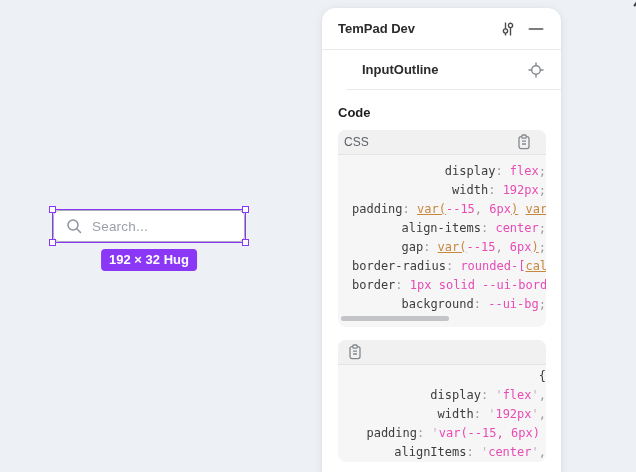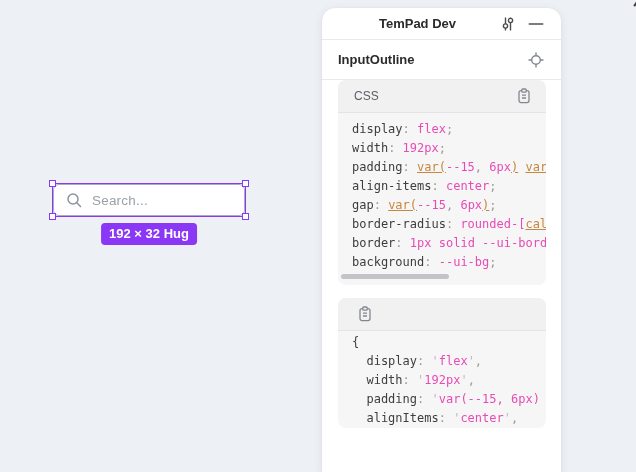--- a/index.html
+++ b/index.html
@@ -1,54 +1,54 @@
 <!DOCTYPE html>
 <html><head>
 <meta charset="utf-8">
 <style>
   * { margin:0; padding:0; box-sizing:border-box; }
   html,body { width:636px; height:472px; overflow:hidden; }
   body { font-family:"Liberation Sans", sans-serif; background:#edf0f4; }
   .stage { position:relative; width:636px; height:472px; background:#edf0f4; overflow:hidden; }
 
   
-  .selection { position:absolute; left:53px; top:184px; width:192px; height:32px;border-radius:13px; }
+  .selection { position:absolute; left:53px; top:210px; width:192px; height:32px;border-radius:13px; }
   .sel-outline { position:absolute; inset:-1px; border:1.5px solid #8a38f5; pointer-events:none; }
   .search-input { position:absolute; inset:0; background:#ffffff; border:1px solid #a8adb7;
     border-radius:6px; display:flex; align-items:center; gap:9px; padding:0 12px; }
   .search-input .ph { font-size:13.5px; color:#9aa0aa; letter-spacing:.2px; }
   .handle { position:absolute; width:7px; height:7px; background:#ffffff; border:1px solid #8a38f5; }
   .h-tl { left:-4px; top:-4px; } .h-tr { right:-4px; top:-4px; }
   .h-bl { left:-4px; bottom:-4px; } .h-br { right:-4px; bottom:-4px; }
   .size-badge { position:absolute; top:39px; left:50%; transform:translateX(-50%);
     background:#8a38f5; color:#ffffff; font-size:13px; font-weight:bold;
     padding:3px 8px 4px; border-radius:4px; white-space:nowrap; }
 
   
   .plugin-panel { position:absolute; left:322px; top:8px; width:239px; height:476px;
     background:#ffffff; border-radius:13px;
     box-shadow:0 2px 10px rgba(30,40,60,0.08), 0 0 1px rgba(30,40,60,0.12); }
-  .panel-header { height:32px; display:flex; align-items:center; padding:0 14px 0 16px;
-    border-bottom:1px solid #e9e9ea;text-align:center; }
+  .panel-header { height:42px; display:flex; align-items:center; padding:0 14px 0 16px;
+    border-bottom:1px solid #e9e9ea; }
   .panel-title { font-size:13px; font-weight:bold; color:#2b2b2b; flex:1; }
   .icon-btn { display:flex; align-items:center; justify-content:center; width:22px; height:22px; cursor:pointer; }
   .node-row { height:40px; display:flex; align-items:center; padding:0 14px 0 16px;
-    border-bottom:1px solid #e9e9ea; }
+    border-bottom:1px solid #e9e9ea;margin-left:24px; }
   .node-name { font-size:13px; font-weight:bold; color:#2b2b2b; flex:1; }
   .section-label { margin:15px 16px 10px; font-size:13px; font-weight:bold; color:#1e1e1e; }
 
   
   .code-block { margin:0 15px 13px 16px; background:#f6f6f7; border-radius:8px; overflow:hidden; }
-  .cb-header { height:33px; background:#f1f1f2; border-bottom:1px solid #e4e4e6;
-    display:flex; align-items:center; padding:0 11px 0 16px; }
+  .cb-header { height:25px; background:#f1f1f2; border-bottom:1px solid #e4e4e6;
+    display:flex; align-items:center; padding:0 11px 0 6px; }
   .cb-label { font-size:12px; color:#5c6066; flex:1; }
   .cb-code { padding:7px 0 0 14px; overflow:hidden;
     font-family:"DejaVu Sans Mono","Liberation Mono",monospace; font-size:12px; }
   .code-block:nth-of-type(2) .cb-code { padding-top:2px; }
-  .code-line { height:19px; line-height:19px; white-space:pre; }
+  .code-line { height:19px; line-height:19px; white-space:pre;text-align:right; }
   .tk-p { color:#3d3d3d; } .tk-u { color:#9a9a9a; }
   .tk-v { color:#e84bb5; } .tk-f { color:#c8873e;text-decoration:underline; } .tk-q { color:#c9b0c3; }
   .hscrollbar { height:13px; position:relative; }
   .hscrollbar .thumb { position:absolute; left:3px; top:2px; width:108px; height:5px;
     background:#c3c4c7; border-radius:3px; }
 
   
   .cursor-tip { position:absolute; right:-2px; top:-3px; width:2px; height:10px;
     background:#3a3a3a; transform:rotate(35deg); }
   svg { display:block; }
@@ -101,20 +101,21 @@
         <svg width="16" height="16" viewBox="0 0 16 16" fill="none" stroke="#83878d" stroke-width="1.4" stroke-linecap="round">
           <circle cx="8" cy="8" r="4.3"></circle>
           <line x1="8" y1="1" x2="8" y2="3"></line>
           <line x1="8" y1="13" x2="8" y2="15"></line>
           <line x1="1" y1="8" x2="3" y2="8"></line>
           <line x1="13" y1="8" x2="15" y2="8"></line>
         </svg>
       </span>
     </div>
 
+    <div class="section-label">Code</div>
 
     <div>
   <section class="code-block">
     <header class="cb-header">
       <span class="cb-label">CSS</span>
       <span class="icon-btn">
         <svg width="14" height="16" viewBox="0 0 14 16" fill="none" stroke="#83878d" stroke-width="1.3">
           <rect x="2" y="2.6" width="10" height="12" rx="2"></rect>
           <rect x="4.8" y="1" width="4.4" height="3.2" rx="1" fill="#f1f1f2"></rect>
           <line x1="5" y1="7.2" x2="9" y2="7.2"></line>

